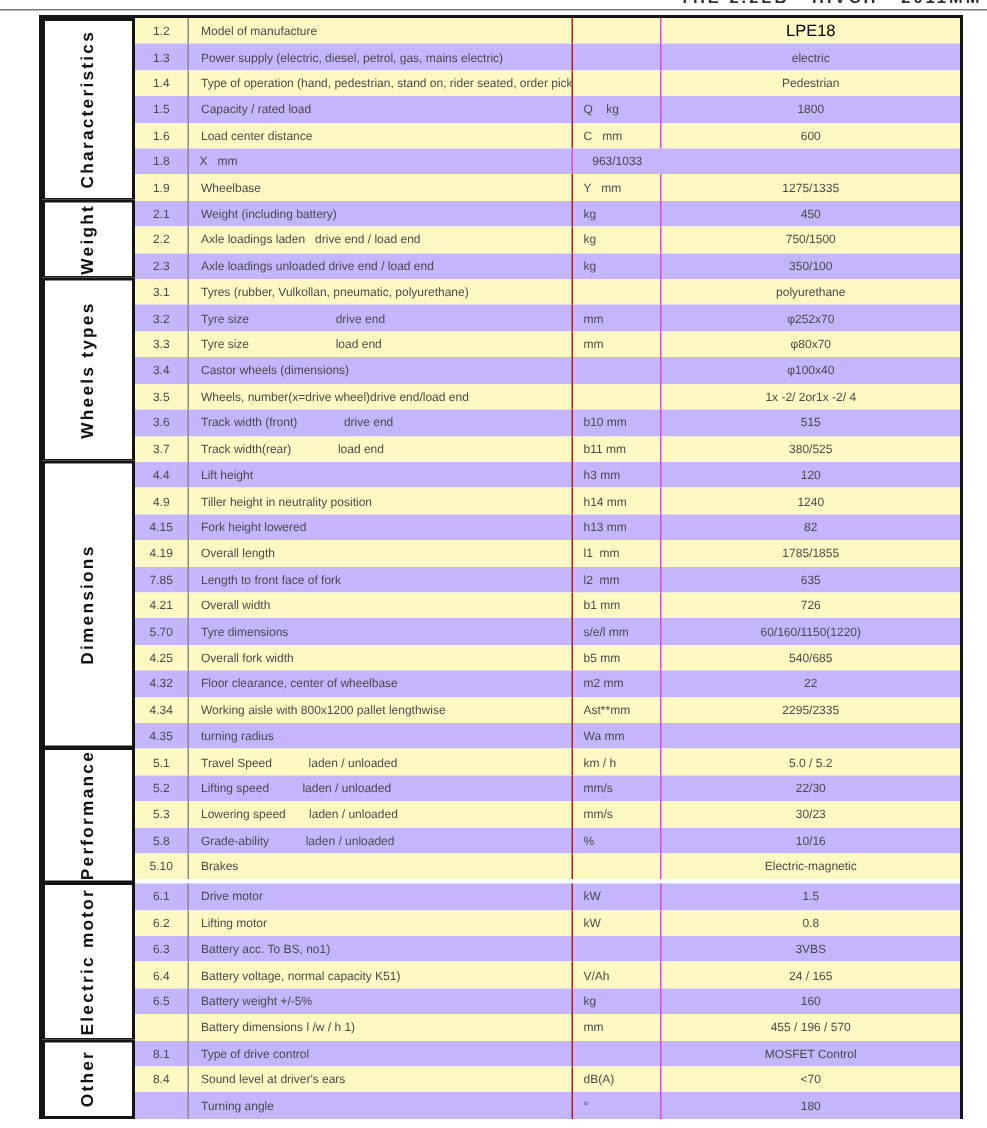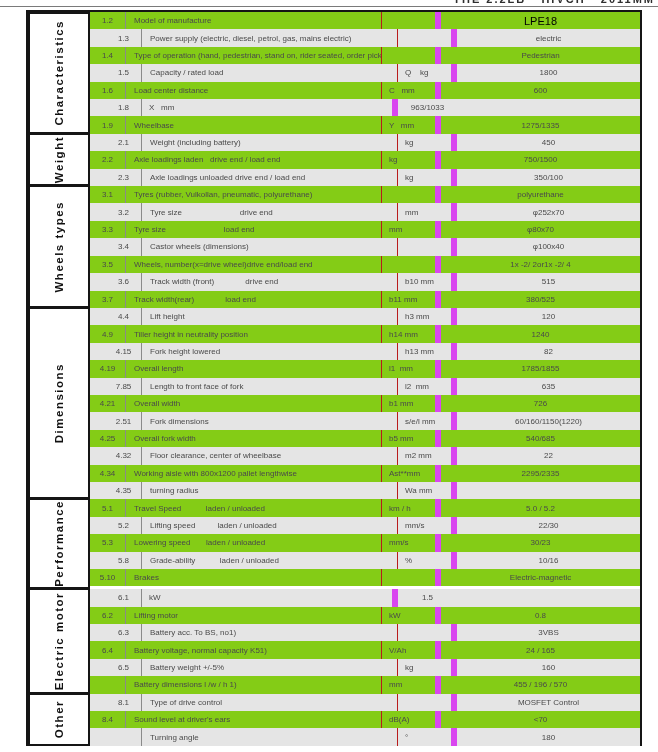--- a/index.html
+++ b/index.html
@@ -37,28 +37,28 @@
   .vtext{
     writing-mode:vertical-rl;transform:rotate(180deg);
     font-size:11.5px;font-weight:bold;color:#111;letter-spacing:1.5px;
     white-space:nowrap;
   }
   .rows{flex:1;display:flex;flex-direction:column;}
   .row{
     display:grid;grid-template-columns:36px 256px 59px 1fr;
     height:17.42px;flex:0 0 17.42px;align-items:center;
   }
-  .row.orange{background:#84cc16;}
-  .row.white{background:#e5e5e5;padding-left:16px;}
+  .row.orange{background:#fef9c3;}
+  .row.white{background:#c4b5fd;}
   .cell{height:100%;display:flex;align-items:center;box-sizing:border-box;overflow:hidden;}
   .cell.num{justify-content:center;border-right:1px solid #8a8a8a;
     font-size:8px;color:#4a4a4a;}
   .cell.desc{padding-left:8px;border-right:1px solid #b91c1c;
     font-size:8px;color:#4a4a4a;white-space:pre;}
-  .cell.unit{padding-left:7px;border-right:6px solid #d946ef;
+  .cell.unit{padding-left:7px;border-right:1px solid #d946ef;
     font-size:8px;color:#4a4a4a;white-space:pre;}
   .cell.value{justify-content:center;font-size:8px;color:#4a4a4a;}
   .cell.value.bold{font-size:11px;font-weight:normal;color:#000;}
 </style>
 </head>
 <body>
 
 <div class="top-rule"></div>
 
 <div class="clipped-header">
@@ -223,22 +223,22 @@
           <div class="cell unit">l2  mm</div>
           <div class="cell value">635</div>
         </div>
         <div class="row orange">
           <div class="cell num">4.21</div>
           <div class="cell desc">Overall width</div>
           <div class="cell unit">b1 mm</div>
           <div class="cell value">726</div>
         </div>
         <div class="row white">
-          <div class="cell num">2.51</div>
-          <div class="cell desc">Fork dimensions</div>
+          <div class="cell num">5.70</div>
+          <div class="cell desc">Tyre dimensions</div>
           <div class="cell unit">s/e/l mm</div>
           <div class="cell value">60/160/1150(1220)</div>
         </div>
         <div class="row orange">
           <div class="cell num">4.25</div>
           <div class="cell desc">Overall fork width</div>
           <div class="cell unit">b5 mm</div>
           <div class="cell value">540/685</div>
         </div>
         <div class="row white">
@@ -297,20 +297,21 @@
         </div>
       </div>
     </div>
     <div class="section">
       <div class="section-label">
         <span class="vtext">Electric motor</span>
       </div>
       <div class="rows">
         <div class="row white">
           <div class="cell num">6.1</div>
+          <div class="cell desc">Drive motor</div>
           <div class="cell unit">kW</div>
           <div class="cell value">1.5</div>
         </div>
         <div class="row orange">
           <div class="cell num">6.2</div>
           <div class="cell desc">Lifting motor</div>
           <div class="cell unit">kW</div>
           <div class="cell value">0.8</div>
         </div>
         <div class="row white">

